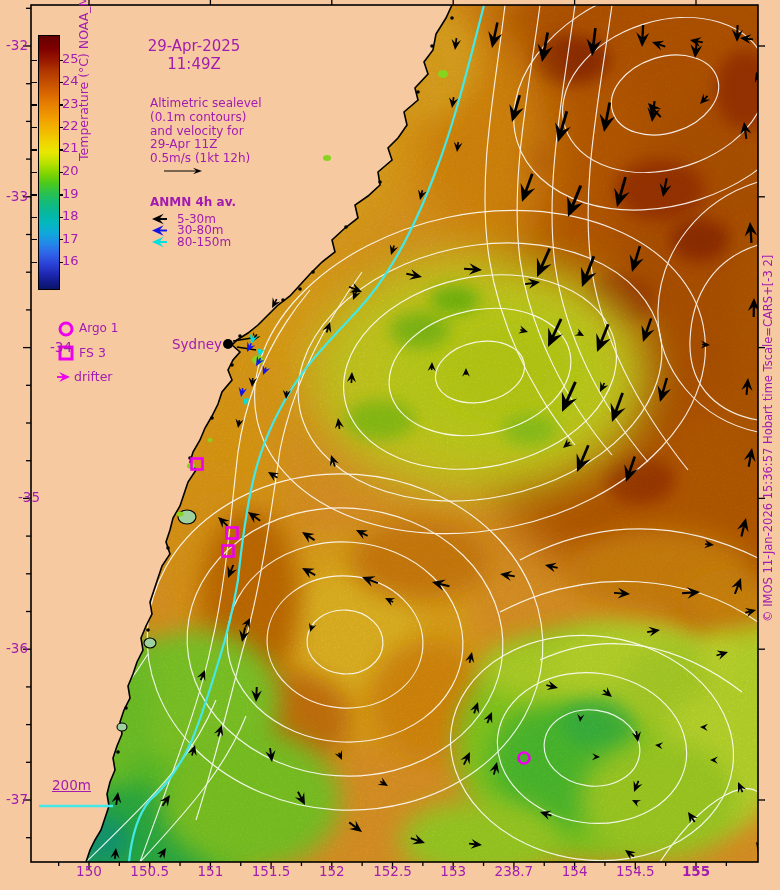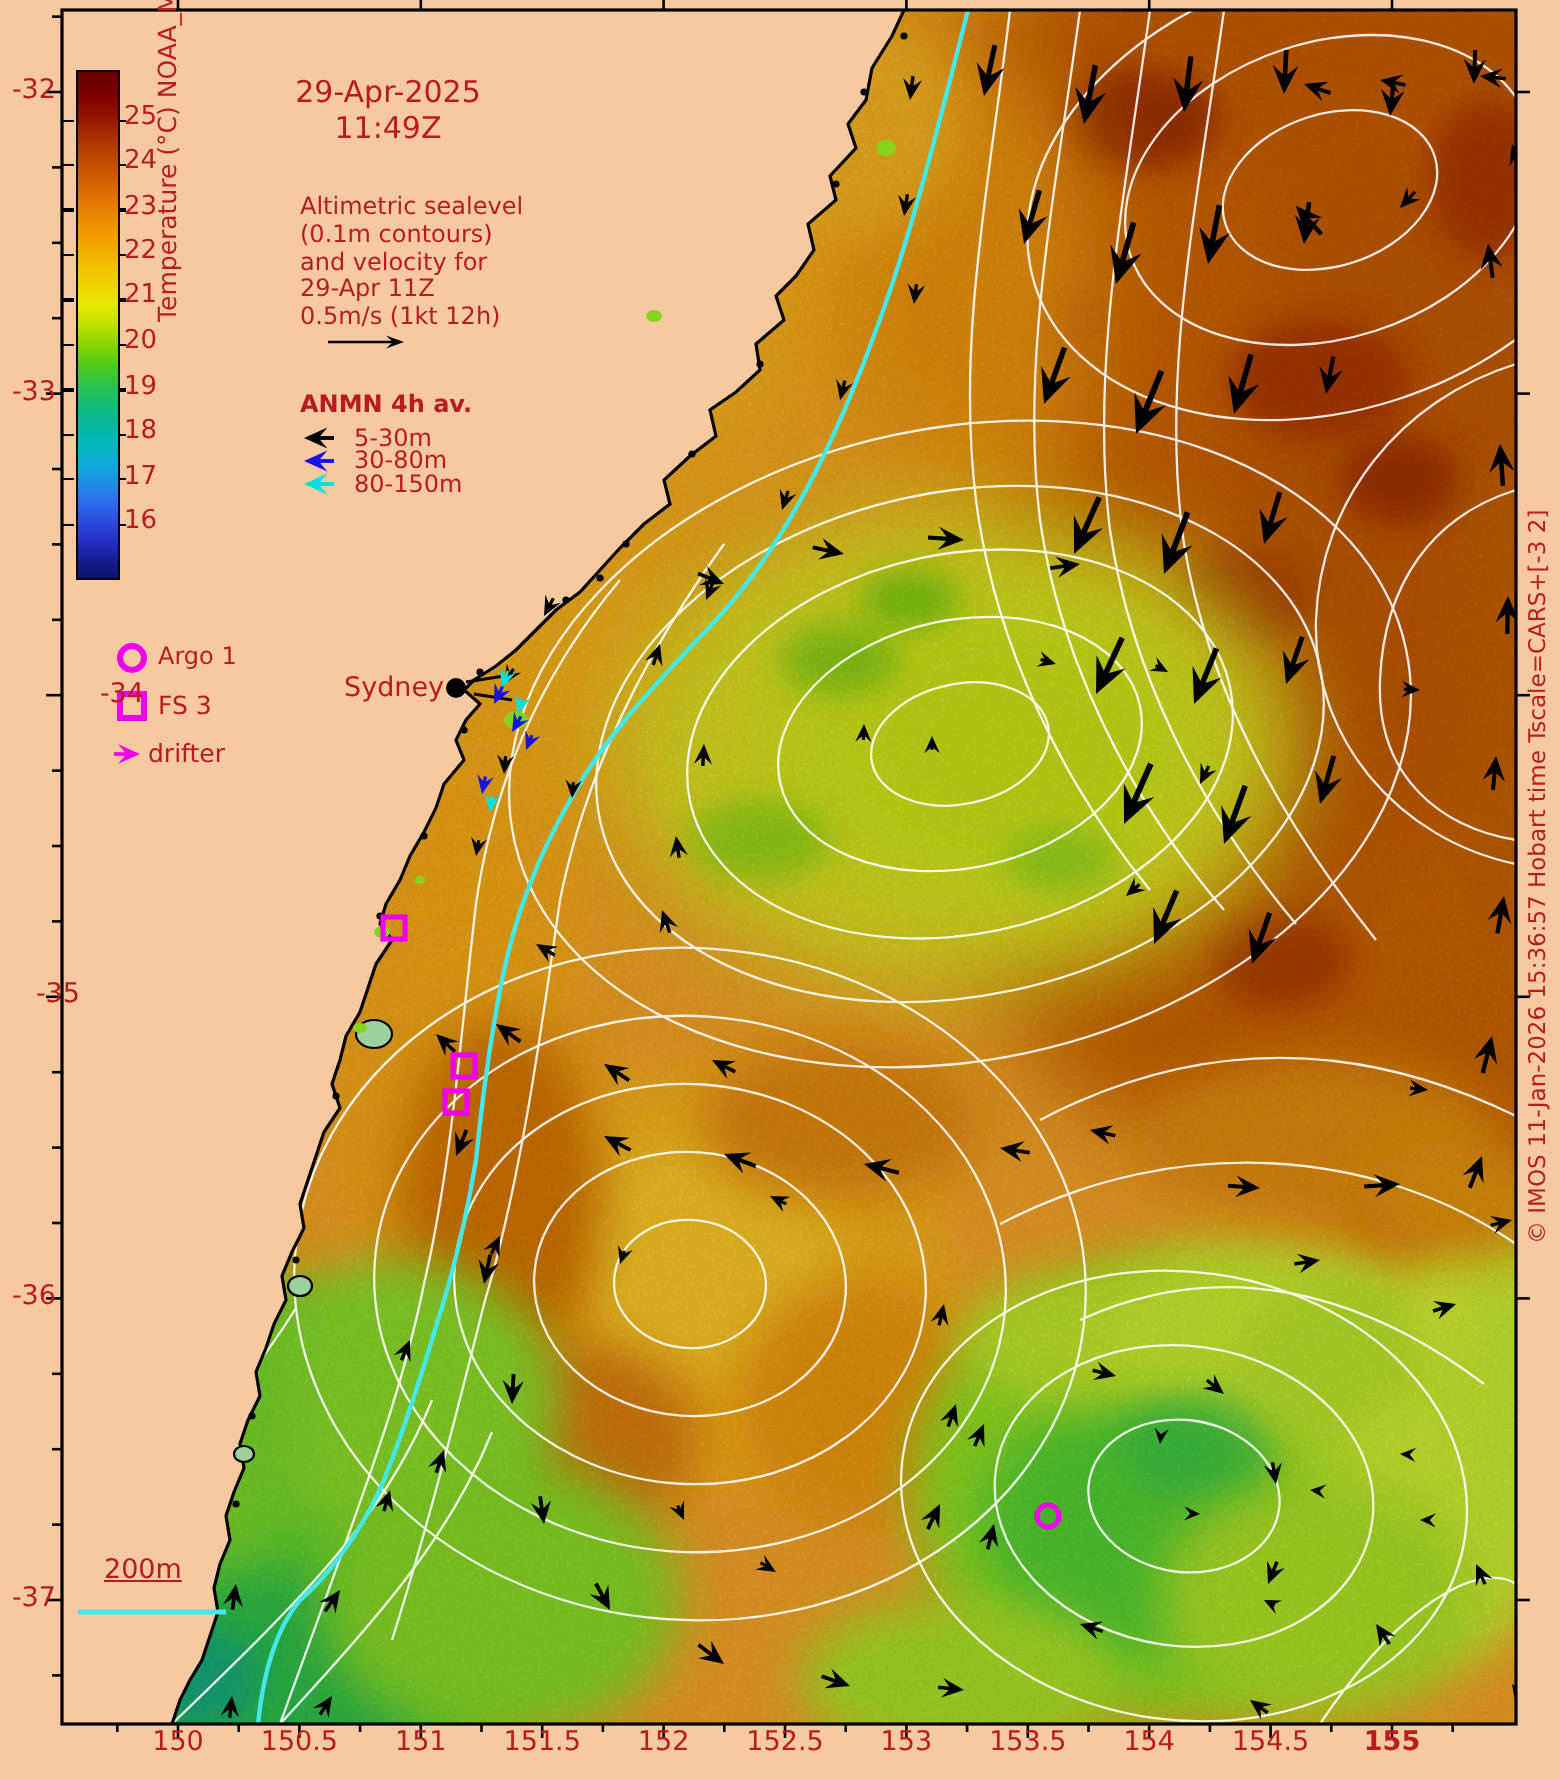--- a/index.html
+++ b/index.html
@@ -1,19 +1,19 @@
 <!DOCTYPE html>
 <html><head>
 <meta charset="utf-8">
 <style>
   html,body{margin:0;padding:0;}
   body{font-family:"DejaVu Sans","Liberation Sans",sans-serif;}
   .figure{position:relative;width:780px;height:890px;background:#F7C9A1;overflow:hidden;}
   .abs{position:absolute;}
-  .txt{color:#b91c1c;line-height:1.15;}
+  .txt{color:#a21caf;line-height:1.15;}
   .center{text-align:center;}
   .right{text-align:right;}
   .rot{white-space:nowrap;transform:translate(-50%,-50%) rotate(-90deg);}
   .rot-wrap{position:absolute;width:0;height:0;}
   .cb-bar{position:absolute;border:1px solid #000;}
   .cb-lab{position:absolute;font-size:13px;}
   .tick-lab-x{position:absolute;font-size:13.5px;text-align:center;width:46px;}
   .tick-lab-y{position:absolute;font-size:13.5px;text-align:right;width:27px;}
   .ann{font-size:12px;}
   .bold{font-weight:bold;}
@@ -837,21 +837,21 @@
   </div>
 
   <div id="xlabels">
       <span class="tick-lab-x txt" style="left: 66px; top: 864px;">150</span>
       <span class="tick-lab-x txt" style="left: 126.7px; top: 864px;">150.5</span>
       <span class="tick-lab-x txt" style="left: 187.4px; top: 864px;">151</span>
       <span class="tick-lab-x txt" style="left: 248.1px; top: 864px;">151.5</span>
       <span class="tick-lab-x txt" style="left: 308.8px; top: 864px;">152</span>
       <span class="tick-lab-x txt" style="left: 369.5px; top: 864px;">152.5</span>
       <span class="tick-lab-x txt" style="left: 430.2px; top: 864px;">153</span>
-      <span class="tick-lab-x txt" style="left: 490.9px; top: 864px;">153.5</span>
+      <span class="tick-lab-x txt" style="left: 490.9px; top: 864px;">238.7</span>
       <span class="tick-lab-x txt" style="left: 551.6px; top: 864px;">154</span>
       <span class="tick-lab-x txt" style="left: 612.3px; top: 864px;">154.5</span>
       <span class="tick-lab-x txt" style="left: 673px; top: 864px; font-weight: bold;">155</span>
     </div>
   <div id="ylabels">
       <span class="tick-lab-y txt" style="left: 1px; top: 38px;">-32</span>
       <span class="tick-lab-y txt" style="left: 1px; top: 188.8px;">-33</span>
       <span class="tick-lab-y txt" style="left: 1px; top: 339.6px; padding-left: 44px;">-34</span>
       <span class="tick-lab-y txt" style="left: 1px; top: 490.4px; margin-left: 12px;">-35</span>
       <span class="tick-lab-y txt" style="left: 1px; top: 641.2px;">-36</span>

